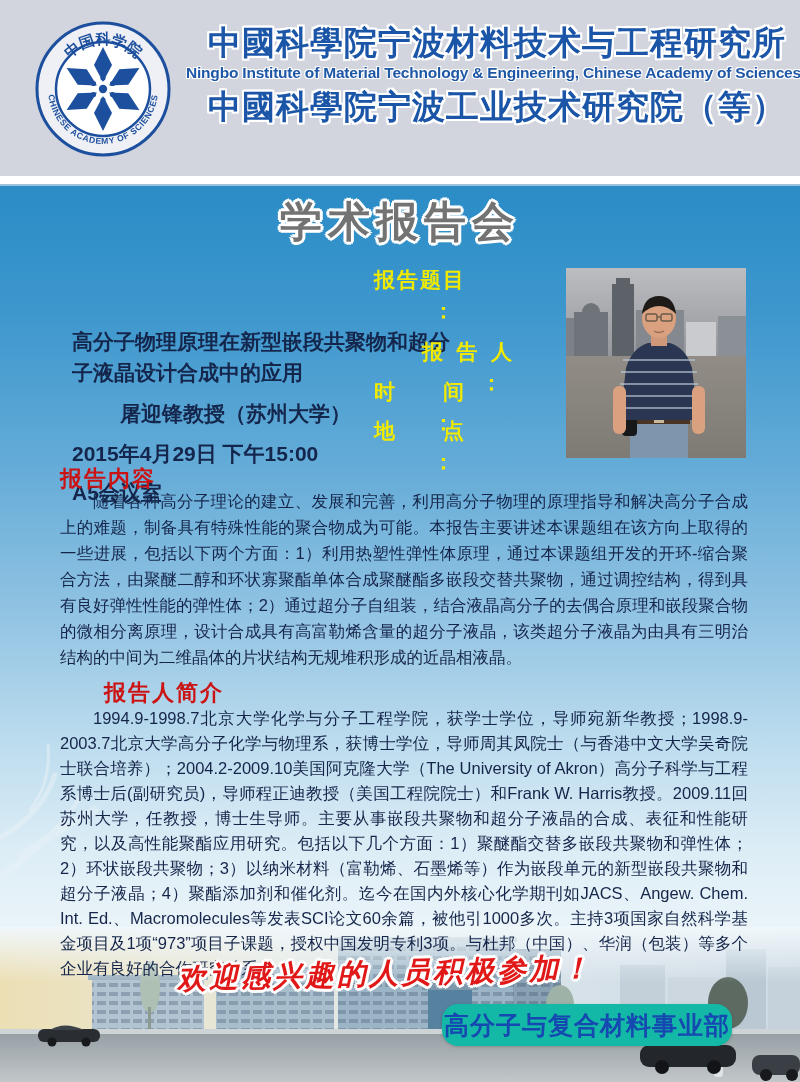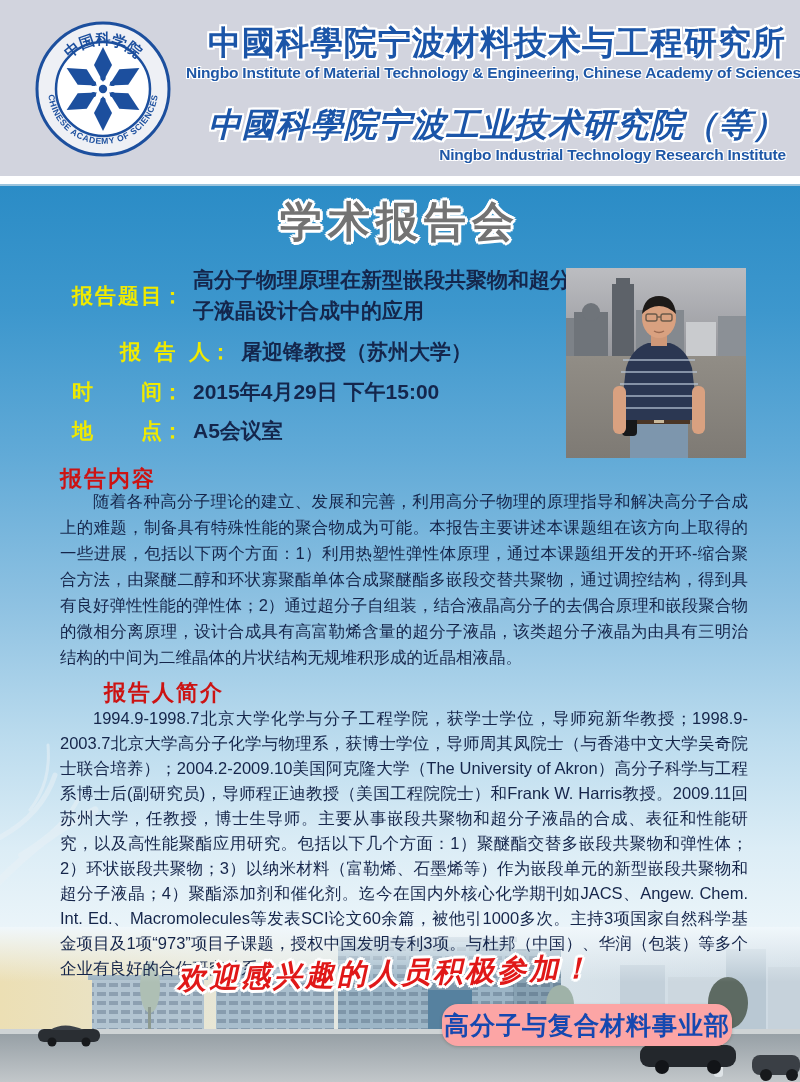--- a/index.html
+++ b/index.html
@@ -13,35 +13,35 @@
   .htext{position:absolute;left:186px;top:24px;width:600px;text-align:right;}
   .zh-line{
     font-weight:bold;color:#1b55a8;font-size:33px;letter-spacing:1px;line-height:38px;
     font-family:"Liberation Serif",serif;white-space:nowrap;
     text-shadow:-2px -2px 0 #fff,2px -2px 0 #fff,-2px 2px 0 #fff,2px 2px 0 #fff,0 -2px 0 #fff,0 2px 0 #fff,-2px 0 0 #fff,2px 0 0 #fff;
   }
   .en-line{
     font-weight:bold;color:#1e57a6;font-size:15.5px;line-height:22px;letter-spacing:-0.2px;white-space:nowrap;
     text-shadow:-1px -1px 0 #fff,1px -1px 0 #fff,-1px 1px 0 #fff,1px 1px 0 #fff;
   }
-  .htext .zh-line:nth-child(3){margin-top:22px;font-style:italic;}
+  .htext .zh-line:nth-child(3){margin-top:4px;}
   
   .divider{position:absolute;left:0;top:176px;width:800px;height:8px;background:#ffffff;border-bottom:2px solid #9cc4dd;}
   
   .body{
     position:absolute;left:0;top:186px;width:800px;height:896px;
     background:linear-gradient(180deg,#2b8cc6 0%,#3d97cd 14%,#61aad7 30%,#8fc2e2 47%,#bcdcee 62%,#dcedf6 74%,#eef6fa 85%,#f3f8fb 100%);
   }
   .poster-title{
     position:absolute;left:0;top:194px;width:800px;text-align:center;
     font-family:"Liberation Serif",serif;font-weight:bold;font-size:42px;color:#737373;letter-spacing:6px;
     text-shadow:-2px -2px 0 #fff,2px -2px 0 #fff,-2px 2px 0 #fff,2px 2px 0 #fff,0 -3px 0 #fff,0 3px 0 #fff,-3px 0 0 #fff,3px 0 0 #fff;
   }
   
-  .info-row{position:absolute;left:72px;display:flex;align-items:center;}
+  .info-row{position:absolute;left:72px;display:flex;align-items:flex-end;flex-direction:column;}
   .info-label{
     display:inline-block;width:90px;font-size:21px;font-weight:bold;color:#f0ea00;
     text-align:justify;text-align-last:justify;line-height:31px;
   }
   .info-colon{font-size:21px;font-weight:bold;color:#f0ea00;line-height:31px;margin-right:10px;}
   .info-value{width:392px;font-size:21px;font-weight:bold;color:#14264c;line-height:31px;}
   #row-title{top:264px;}
   #row-speaker{top:336px;margin-left:48px;}
   #row-time{top:376px;}
   #row-place{top:415px;}
@@ -65,21 +65,21 @@
   
   .campus{position:absolute;left:0;bottom:0;width:800px;height:155px;}
   
   .welcome{
     position:absolute;left:0;top:954px;width:770px;text-align:center;
     font-family:"Liberation Serif",serif;font-weight:bold;font-style:italic;font-size:29px;color:#e01818;letter-spacing:3px;
     text-shadow:-2px -2px 0 #fff,2px -2px 0 #fff,-2px 2px 0 #fff,2px 2px 0 #fff,0 -3px 0 #fff,0 3px 0 #fff,-3px 0 0 #fff,3px 0 0 #fff;
     transform:rotate(-1.5deg);
   }
   .dept-badge{
-    position:absolute;left:442px;top:1004px;width:290px;height:42px;background:#fca5a5;border-radius:16px;
+    position:absolute;left:442px;top:1004px;width:290px;height:42px;background:#14b8a6;border-radius:16px;
     text-align:center;line-height:42px;font-size:25px;font-weight:bold;color:#1548b0;letter-spacing:1px;
     box-shadow:0 1px 3px rgba(60,60,30,.25);
   }
 </style>
 </head>
 <body>
 
 <div class="page">
 
   <div class="header">
@@ -113,21 +113,20 @@
           <circle cx="0" cy="11" r="2.6"></circle>
             <circle cx="-9.5" cy="5.5" r="2.6"></circle>
             <circle cx="-9.5" cy="-5.5" r="2.6"></circle>
         </g>
       </g>
     </svg>
     <div class="htext">
       <div class="zh-line">中國科學院宁波材料技术与工程研究所</div>
       <div class="en-line">Ningbo Institute of Material Technology &amp; Engineering, Chinese Academy of Sciences</div>
       <div class="zh-line">中國科學院宁波工业技术研究院（等）</div>
-      <div class="en-line">Ningbo Industrial Technology Research Institute</div>
     </div>
   </div>
 
   <div class="divider"></div>
 
   <div class="body"></div>
 
   <svg class="branches" viewBox="0 0 150 230">
     <g stroke="#e9f1f6" fill="none" stroke-linecap="round">
       <path d="M-10,200 C30,160 55,140 95,120" stroke-width="7"></path>

